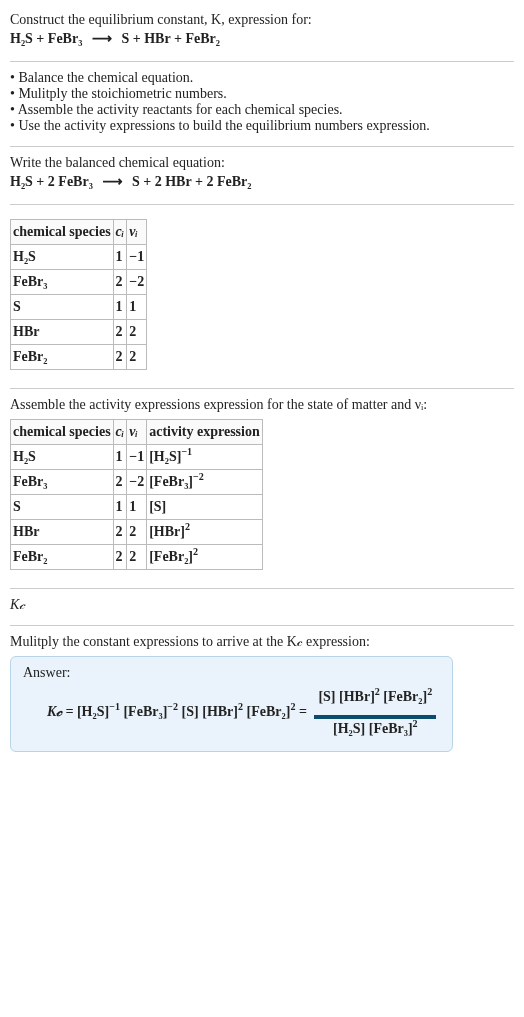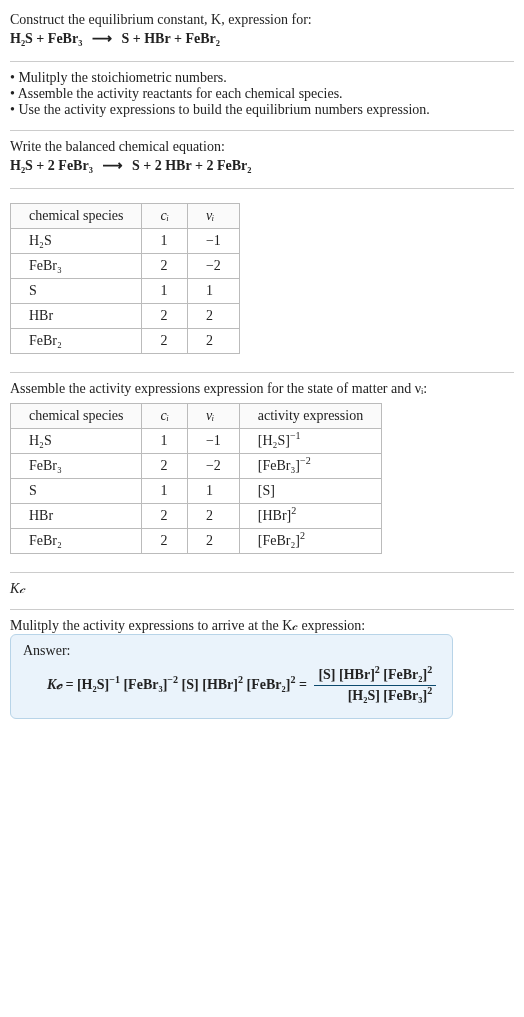--- a/index.html
+++ b/index.html
@@ -25,78 +25,79 @@
     white-space: nowrap;
     padding: 2px 0;
     font-weight: bold;
   }
   table.data {
     border-collapse: collapse;
     margin: 6px 0;
   }
   table.data th, table.data td {
     border: 1px solid #bbb;
-    padding: 4px 18px;
+    padding: 4px 2px;
     text-align: left;
-    font-weight: normal;
+    font-weight: bold;
     font-family: Georgia, serif;
     vertical-align: middle;
   }
   table.data th {
     background: #fafafa;
   }
   .answer-box {
     background: #eaf3fb;
     border: 1px solid #b8d4e8;
     border-radius: 6px;
     padding: 8px 12px 12px 12px;
+    margin-top: 6px;
     display: inline-block;
   }
   .answer-box .label {
     margin-bottom: 6px;
   }
   sub, sup {
     font-size: 0.72em;
     line-height: 0;
   }
   .frac {
     display: inline-block;
     vertical-align: middle;
     text-align: center;
     margin: 0 4px;
   }
   .frac .num {
     display: block;
-    border-bottom: 1px solid #0c4a6e;
-    padding: 0 4px 2px 4px;
+    border-bottom: 4px solid #0c4a6e;
+    padding: 0 4px 10px 4px;
   }
   .frac .den {
     display: block;
     padding: 2px 4px 0 4px;
-    text-align: right;
   }
   .ital { font-style: italic; }
   .arrow { padding: 0 6px; }
 </style>
 </head>
 <body>
 
 <div class="section">
   <div>
     <span>Construct the equilibrium constant, K, expression for:</span>
   </div>
   <div class="eq">
     <span>H₂S + FeBr₃</span>
     <span class="arrow">⟶</span>
     <span>S + HBr + FeBr₂</span>
   </div>
 </div>
 <hr class="hr">
 
 <div class="section">
+  <div>• Balance the chemical equation.</div>
   <div>• Mulitply the stoichiometric numbers.</div>
   <div>• Assemble the activity reactants for each chemical species.</div>
   <div>• Use the activity expressions to build the equilibrium numbers expression.</div>
 </div>
 <hr class="hr">
 
 <div class="section">
   <div>Write the balanced chemical equation:</div>
   <div class="eq">
     <span>H₂S + 2 FeBr₃</span>
@@ -188,21 +189,21 @@
     </table>
 </div>
 <hr class="hr">
 
 <div class="section">
   <div class="ital">K𝒸</div>
 </div>
 <hr class="hr">
 
 <div class="section">
-  <div>Mulitply the activity expressions to arrive at the K𝒸 expression:</div>
+  <div>Mulitply the constant expressions to arrive at the K𝒸 expression:</div>
 
   <div class="answer-box">
     <div class="label">Answer:</div>
     <div class="eq" style="padding-left:24px">
       <span class="ital">K𝒸 = </span>
       <span><span>[H₂S]</span><sup>−1</sup></span>
       <span> <span>[FeBr₃]</span><sup>−2</sup></span>
       <span> <span>[S]</span><sup></sup></span>
       <span> <span>[HBr]</span><sup>2</sup></span>
       <span> <span>[FeBr₂]</span><sup>2</sup></span>

